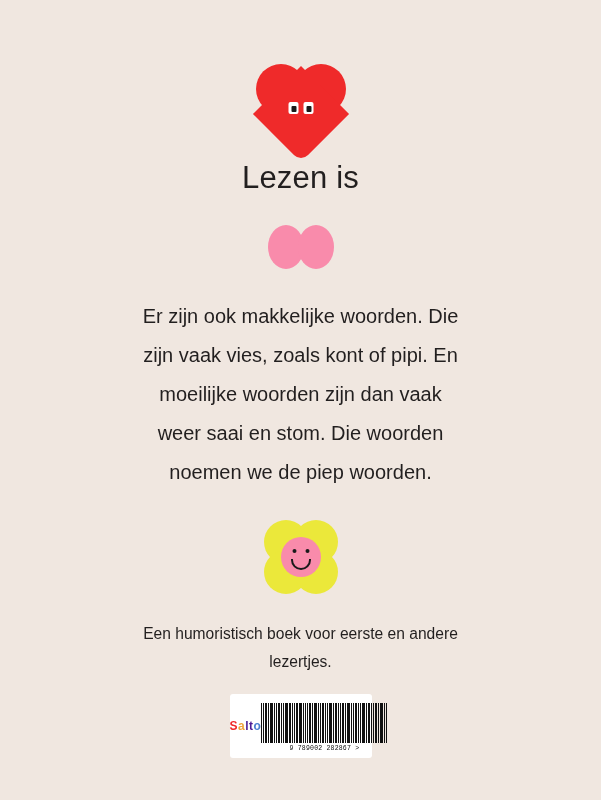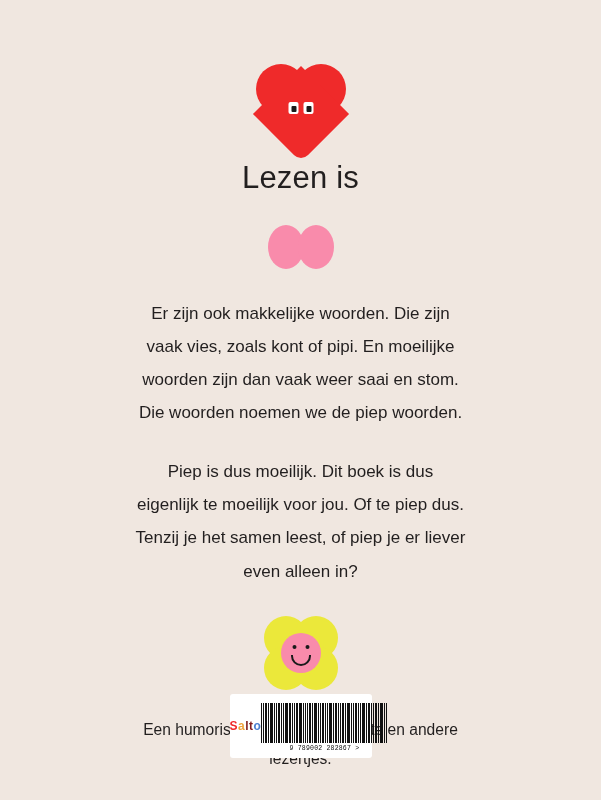--- a/index.html
+++ b/index.html
@@ -117,21 +117,21 @@
     background: #f98bab;
     border-radius: 50% 50% 50% 50%;
   }
   .bum .cheek.l { left: 0; }
   .bum .cheek.r { right: 0; }
 
   
   .para {
     width: 330px;
     text-align: center;
-    font-size: 17px;
+    font-size: 20px;
     line-height: 1.95;
     color: #221f1f;
   }
   .para.first { margin-top: 28px; }
   .para.second { margin-top: 26px; }
 
   
   .flower {
     margin-top: 28px;
     width: 74px;
@@ -215,21 +215,21 @@
   .publisher {
     width: 46px;
     display: flex;
     align-items: center;
     justify-content: center;
     font-size: 12px;
     letter-spacing: 0.5px;
   }
   .publisher .p1 { color: #ef2a2a; font-weight: 700; }
   .publisher .p2 { color: #f0a33c; font-weight: 700; }
-  .publisher .p3 { color: #7f1d1d; font-weight: 700; }
+  .publisher .p3 { color: #4c1d95; font-weight: 700; }
   .publisher .p4 { color: #4a7fd0; font-weight: 700; }
   .barcode-right {
     flex: 1;
     display: flex;
     flex-direction: column;
     justify-content: center;
     padding: 5px 6px 3px 0;
     box-sizing: border-box;
   }
   .bars {
@@ -273,21 +273,20 @@
     <div>Lezen is</div>
   </div>
 
 
   <div class="bum">
     <div class="cheek l"></div>
     <div class="cheek r"></div>
   </div>
 
   <div class="para first">Er zijn ook makkelijke woorden. Die zijn vaak vies, zoals kont of pipi. En moeilijke woorden zijn dan vaak weer saai en stom. Die woorden noemen we de piep woorden.</div>
-  <div class="para second">Piep is dus moeilijk. Dit boek is dus eigenlijk te moeilijk voor jou. Of te piep dus. Tenzij je het samen leest, of piep je er liever even alleen in?</div>
 
   <div class="flower">
     <div class="petal tl"></div>
     <div class="petal tr"></div>
     <div class="petal bl"></div>
     <div class="petal br"></div>
     <div class="center"></div>
     <div class="f-eyes">
       <div class="f-eye"></div>
       <div class="f-eye"></div>

